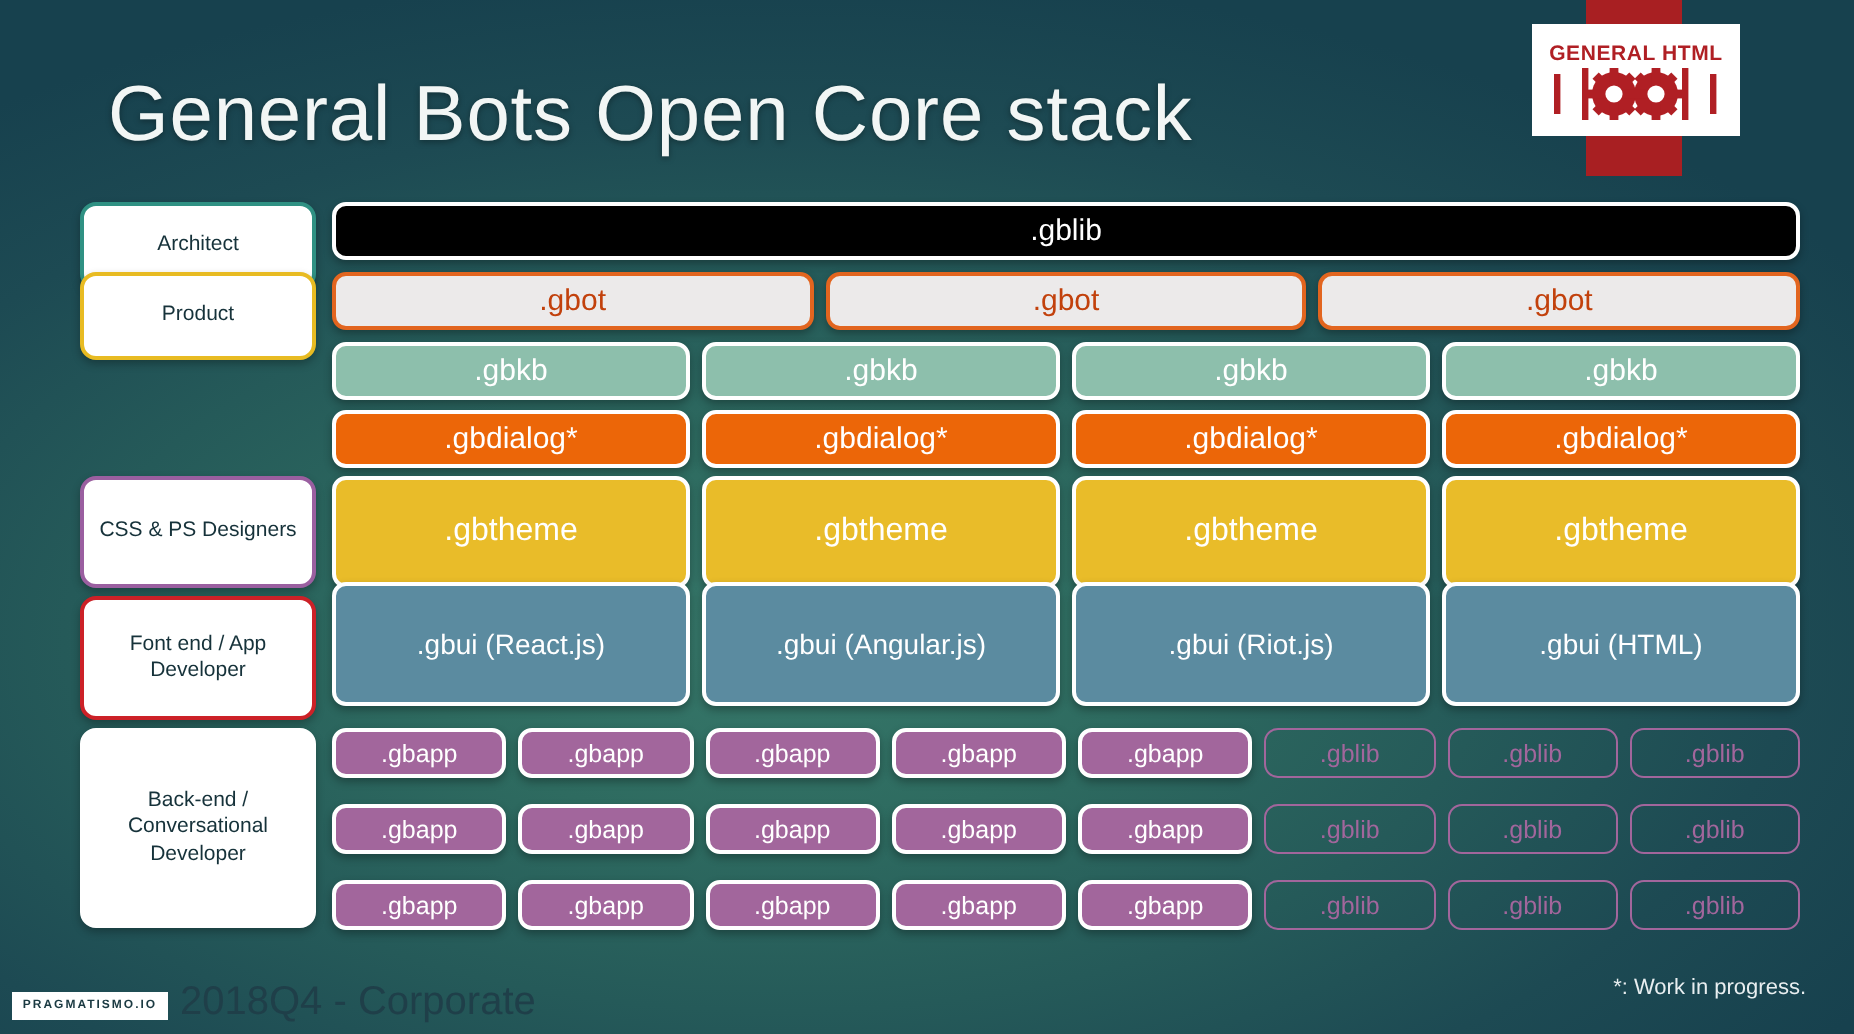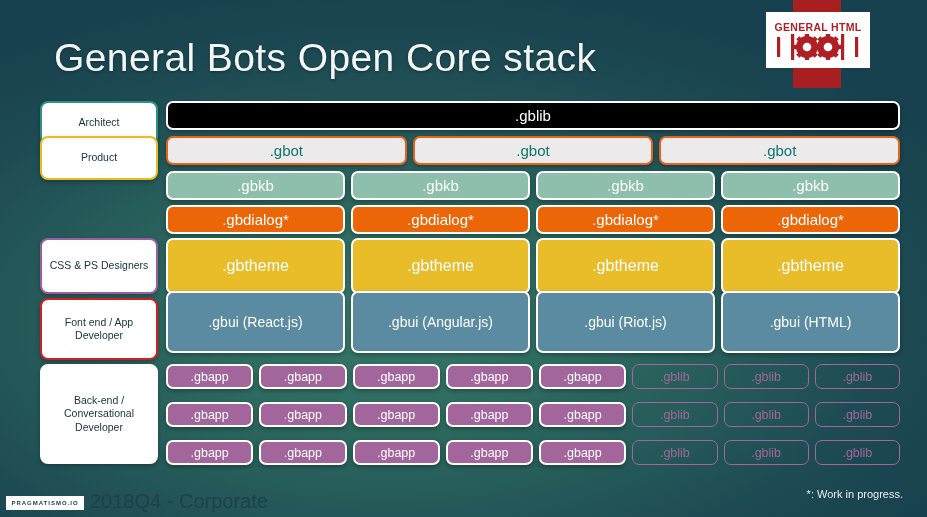--- a/index.html
+++ b/index.html
@@ -105,21 +105,21 @@
   
   .bx-gbai {
     background: #000000;
     border: 2px solid #ffffff;
     color: #ffffff;
     font-size: 15px;
   }
   .bx-gbot {
     background: #eceaea;
     border: 2px solid #e2651f;
-    color: #0f766e;
+    color: #c2410c;
     font-size: 15px;
   }
   .bx-gbkb {
     background: #8dbfac;
     border: 2px solid #ffffff;
     color: #ffffff;
   }
   .bx-gbdialog {
     background: #ec6608;
     border: 2px solid #ffffff;

